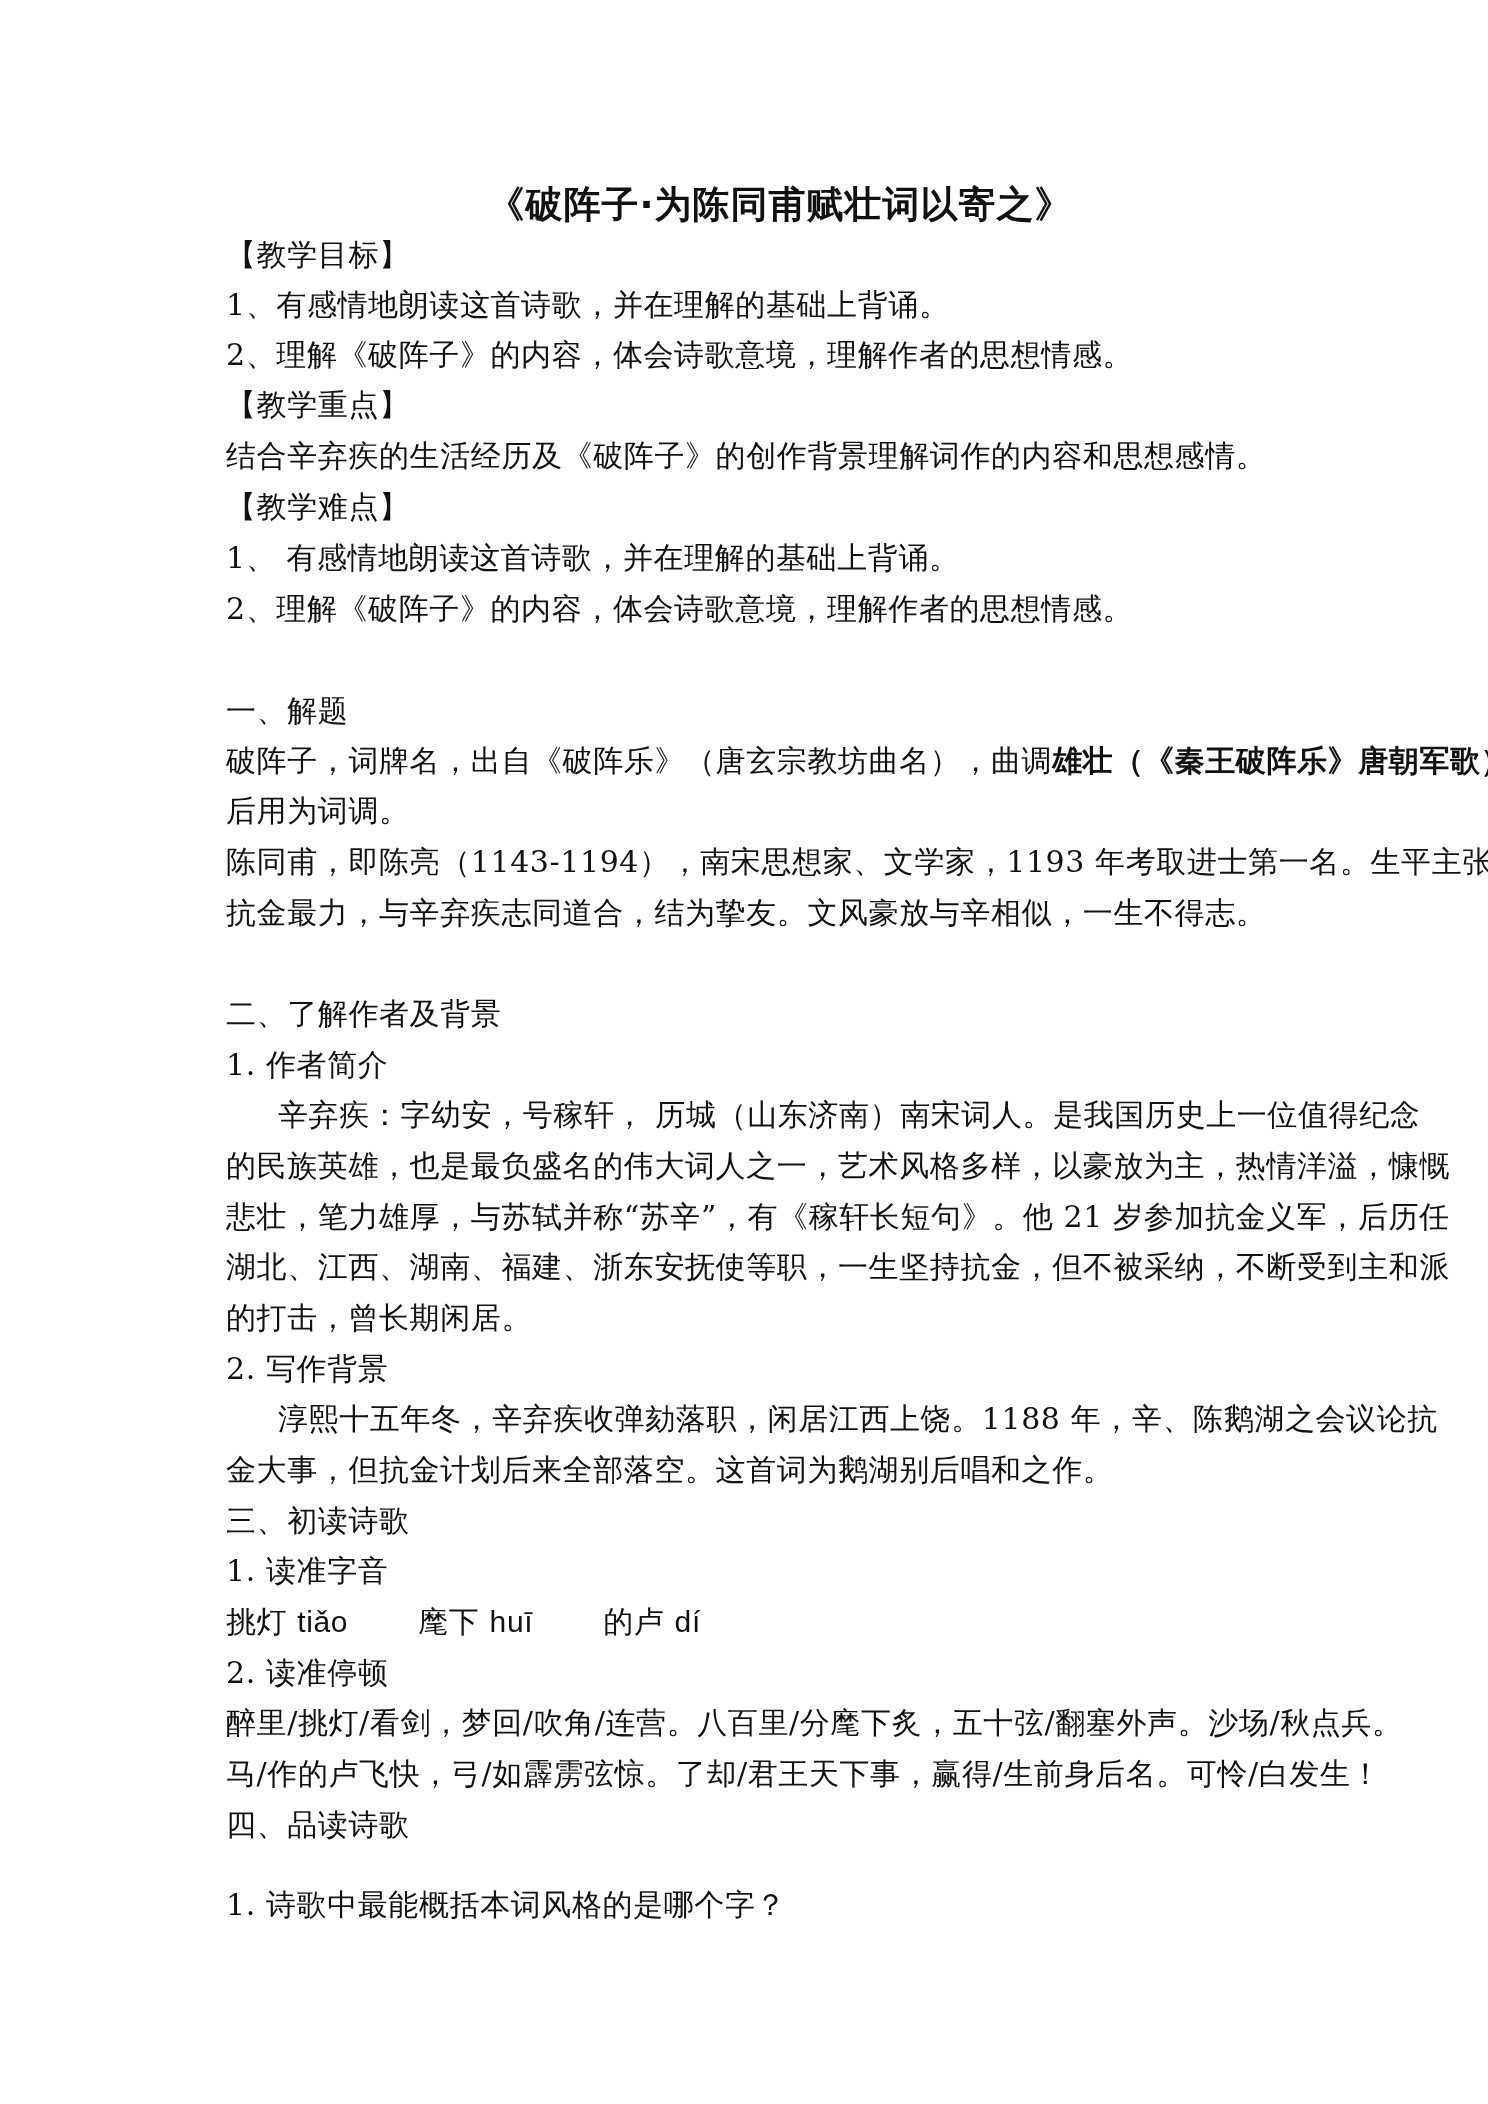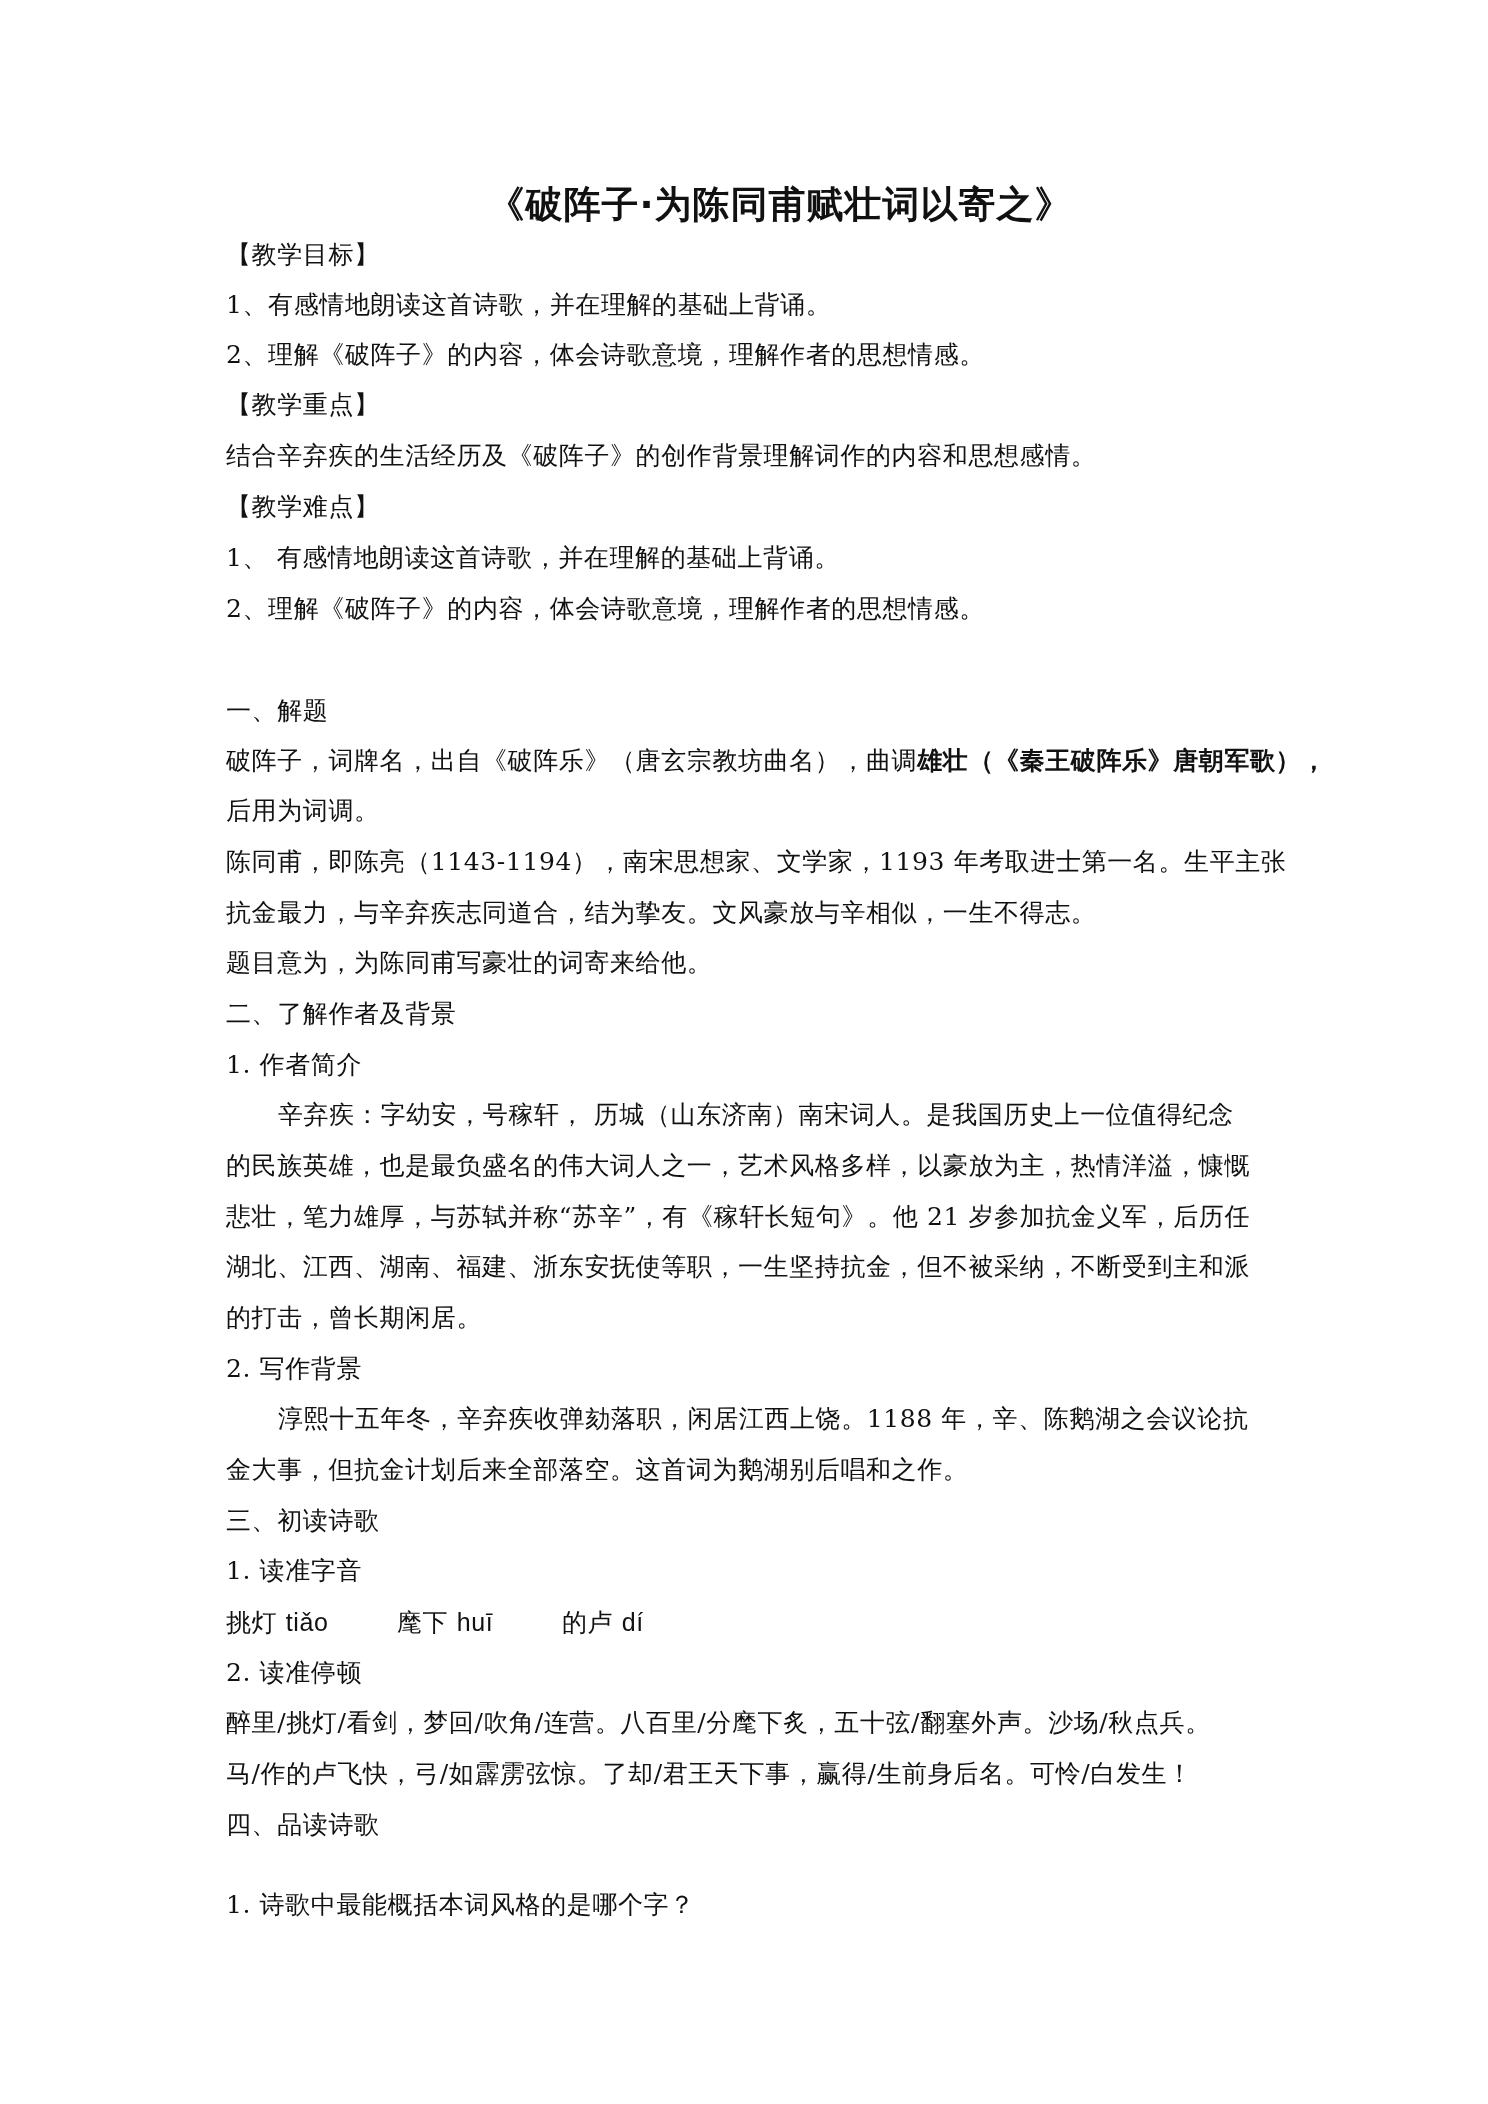--- a/index.html
+++ b/index.html
@@ -29,21 +29,21 @@
     text-align: center;
     font-size: 37px;
     font-weight: bold;
     font-family: "DejaVu Sans", "Liberation Sans", sans-serif;
     letter-spacing: 1px;
     margin-left: 36px;
   }
   .line {
     position: absolute;
     left: 226px;
-    font-size: 25px;
+    font-size: 30px;
     line-height: 30px;
     white-space: nowrap;
     letter-spacing: 0.6px;
   }
   .indent { left: 278px; }
   .bold { font-weight: bold; font-family: "DejaVu Sans", "Liberation Sans", sans-serif; }
   .sans { font-family: "Liberation Sans", "DejaVu Sans", sans-serif; margin-top: 36px; }
   .gap { display: inline-block; width: 60px; }
 </style>
 </head>
@@ -64,21 +64,20 @@
   <div class="line" style="top:543px">1、 有感情地朗读这首诗歌，并在理解的基础上背诵。</div>
   <div class="line" style="top:594px">2、理解《破阵子》的内容，体会诗歌意境，理解作者的思想情感。</div>
 
   <div class="line" style="top:696px">一、解题</div>
   <div class="line" style="top:746px">
     <span>破阵子，词牌名，出自《破阵乐》（唐玄宗教坊曲名），曲调</span><span class="bold">雄壮（《秦王破阵乐》唐朝军歌），</span>
   </div>
   <div class="line" style="top:796px">后用为词调。</div>
   <div class="line" style="top:847px">陈同甫，即陈亮（1143-1194），南宋思想家、文学家，1193 年考取进士第一名。生平主张</div>
   <div class="line" style="top:898px">抗金最力，与辛弃疾志同道合，结为挚友。文风豪放与辛相似，一生不得志。</div>
-  <div class="line" style="top:948px">题目意为，为陈同甫写豪壮的词寄来给他。</div>
 
   <div class="line" style="top:999px">二、了解作者及背景</div>
   <div class="line" style="top:1050px">1.  作者简介</div>
   <div class="line" style="top:1151px">的民族英雄，也是最负盛名的伟大词人之一，艺术风格多样，以豪放为主，热情洋溢，慷慨</div>
   <div class="line indent" style="top:1100px">辛弃疾：字幼安，号稼轩，   历城（山东济南）南宋词人。是我国历史上一位值得纪念</div>
   <div class="line" style="top:1202px">悲壮，笔力雄厚，与苏轼并称“苏辛”，有《稼轩长短句》。他  21 岁参加抗金义军，后历任</div>
   <div class="line" style="top:1252px">湖北、江西、湖南、福建、浙东安抚使等职，一生坚持抗金，但不被采纳，不断受到主和派</div>
   <div class="line" style="top:1303px">的打击，曾长期闲居。</div>
 
   <div class="line" style="top:1354px">2.  写作背景</div>

